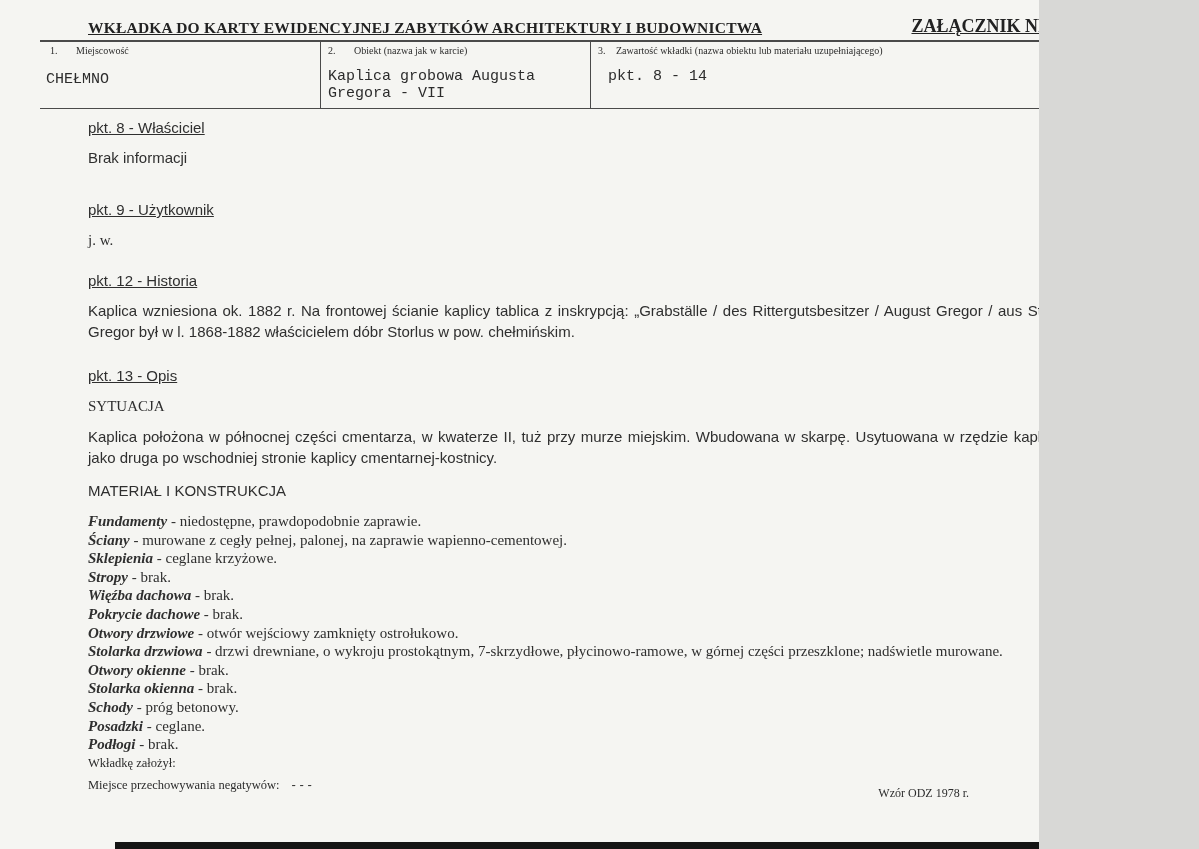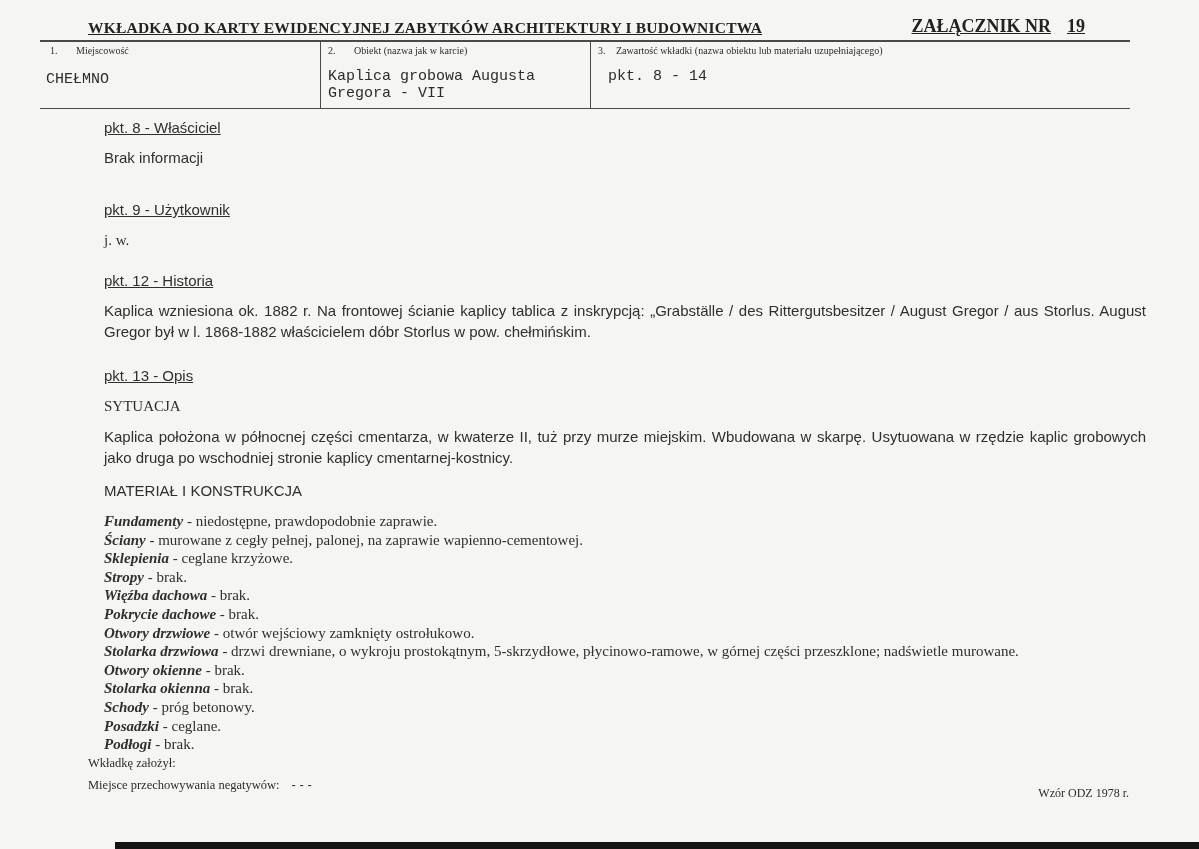--- a/index.html
+++ b/index.html
@@ -1,18 +1,18 @@
 <!DOCTYPE html>
 <html><head>
 <meta charset="utf-8">
 <style>
   html, body { margin: 0; padding: 0; background: #d8d8d6; }
   .page {
     position: relative;
-    width: 1199px;
+    width: 1039px;
     height: 849px;
     background: #f5f5f2;
     font-family: "Liberation Sans", sans-serif;
     color: #2f2f2f;
     overflow: hidden;
   }
   
   .doc-header {
     position: absolute;
     left: 40px;
@@ -64,21 +64,20 @@
     font-family: Liberation Mono, monospace;
   }
   
   .content {
     position: absolute;
     left: 88px;
     top: 108px;
     width: 1042px;
     font-size: 15px;
     line-height: 19px;
-    margin-left: 16px;
   }
   .pkt-heading { text-decoration: underline; }
   .para { margin: 0; text-align: justify; line-height: 21px; }
   .plain { }
   .mt10 { margin-top: 10px; } .mt11 { margin-top: 11px; } .mt12 { margin-top: 12px; font-family: Liberation Serif, serif; }
   .mt13 { margin-top: 13px; } .mt21 { margin-top: 21px; } .mt24 { margin-top: 24px; }
   .mt33 { margin-top: 33px; }
   .materials { line-height: 18.6px; }
   .mat-label { font-weight: bold; font-style: italic; }
   
@@ -158,21 +157,21 @@
     <div class="plain mt13">MATERIAŁ I KONSTRUKCJA</div>
 
     <div class="materials mt12">
       <div class="mat-row"><span class="mat-label">Fundamenty</span> <span class="mat-text">- niedostępne, prawdopodobnie zaprawie.</span></div>
       <div class="mat-row"><span class="mat-label">Ściany</span> <span class="mat-text">- murowane z cegły pełnej, palonej, na zaprawie wapienno-cementowej.</span></div>
       <div class="mat-row"><span class="mat-label">Sklepienia</span> <span class="mat-text">- ceglane krzyżowe.</span></div>
       <div class="mat-row"><span class="mat-label">Stropy</span> <span class="mat-text">- brak.</span></div>
       <div class="mat-row"><span class="mat-label">Więźba dachowa</span> <span class="mat-text">- brak.</span></div>
       <div class="mat-row"><span class="mat-label">Pokrycie dachowe</span> <span class="mat-text">- brak.</span></div>
       <div class="mat-row"><span class="mat-label">Otwory drzwiowe</span> <span class="mat-text">- otwór wejściowy zamknięty ostrołukowo.</span></div>
-      <div class="mat-row"><span class="mat-label">Stolarka drzwiowa</span> <span class="mat-text">- drzwi drewniane, o wykroju prostokątnym, 5-skrzydłowe, płycinowo-ramowe, w górnej części przeszklone; nadświetle murowane.</span></div>
+      <div class="mat-row"><span class="mat-label">Stolarka drzwiowa</span> <span class="mat-text">- drzwi drewniane, o wykroju prostokątnym, 7-skrzydłowe, płycinowo-ramowe, w górnej części przeszklone; nadświetle murowane.</span></div>
       <div class="mat-row"><span class="mat-label">Otwory okienne</span> <span class="mat-text">- brak.</span></div>
       <div class="mat-row"><span class="mat-label">Stolarka okienna</span> <span class="mat-text">- brak.</span></div>
       <div class="mat-row"><span class="mat-label">Schody</span> <span class="mat-text">- próg betonowy.</span></div>
       <div class="mat-row"><span class="mat-label">Posadzki</span> <span class="mat-text">- ceglane.</span></div>
       <div class="mat-row"><span class="mat-label">Podłogi</span> <span class="mat-text">- brak.</span></div>
     </div>
   </div>
 
   <div class="footer-line" style="top:756px;gap:32px;">
     <span class="footer-label">Wkładkę założył:</span>

